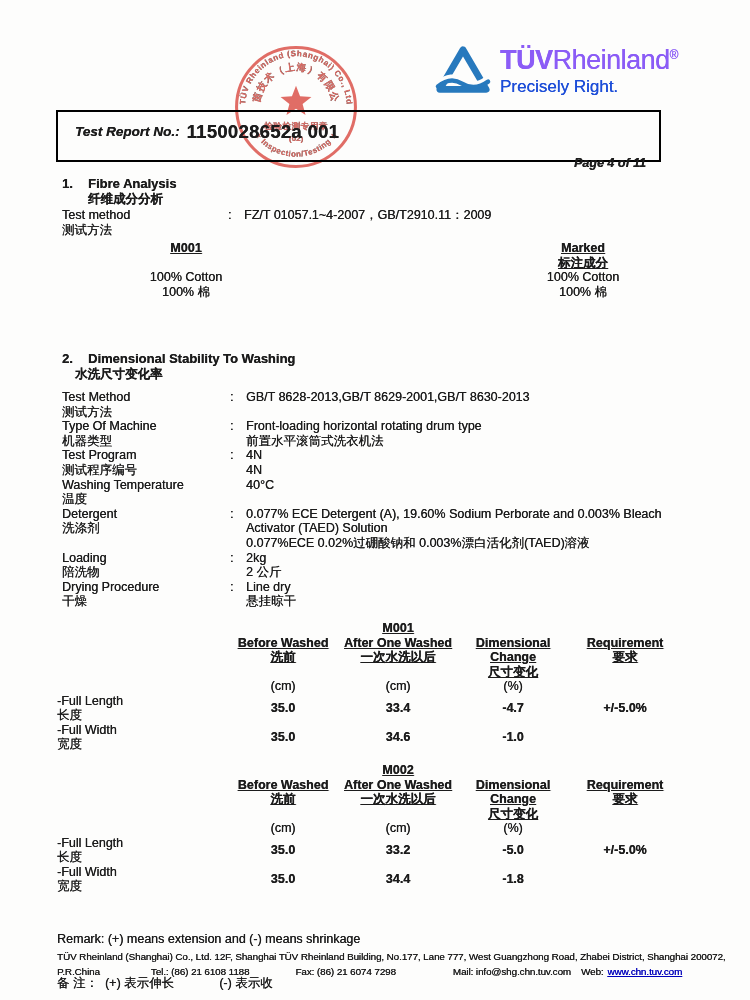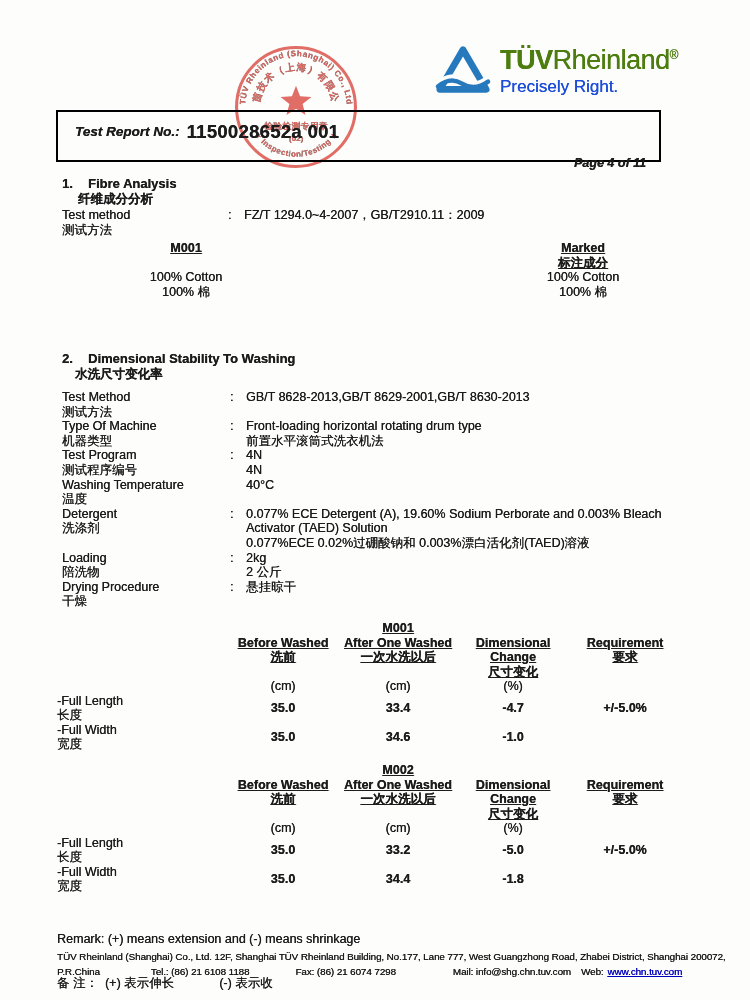--- a/index.html
+++ b/index.html
@@ -11,21 +11,21 @@
     text-shadow:0.25px 0 0 currentColor;
   }
   .abs{position:absolute;}
   .b{font-weight:700;}
   .u{text-decoration:underline;}
 
   
   .logo{left:434px;top:40px;display:flex;align-items:flex-start;}
   .logo-tri{width:58px;height:56px;margin-top:3px;}
   .logo-txt{margin-left:8px;}
-  .brand{font-size:27px;line-height:30px;letter-spacing:-0.5px;color:#4d7c0f;white-space:nowrap;}
+  .brand{font-size:27px;line-height:30px;letter-spacing:-0.5px;color:#8b5cf6;white-space:nowrap;}
   .brand .tuv{font-weight:700;}
   .brand .reg{font-size:12px;vertical-align:10px;font-weight:400;}
   .tagline{font-size:17px;line-height:20px;margin-top:2px;color:#1d4ed8;font-weight:500;}
 
   
   .stamp{left:233px;top:44px;width:126px;height:126px;opacity:.78;}
   .stamp text{fill:#d9453c;}
   .stamp .arc-en{font-size:8px;letter-spacing:.6px;font-weight:600;}
   .stamp .arc-cn{font-size:9.5px;letter-spacing:1px;font-weight:700;}
   .stamp .arc-bot{font-size:7.8px;letter-spacing:.5px;font-weight:600;}
@@ -36,21 +36,21 @@
   .report-box{left:56px;top:110px;width:601px;height:48px;border:2.5px solid #000;}
   .page-no{position:absolute;right:13px;top:5px;font-size:12.5px;font-weight:700;font-style:italic;margin-top:39px;}
   .rep-row{position:absolute;left:17px;top:13px;display:flex;align-items:flex-end;}
   .rep-label{font-size:13.5px;font-style:italic;font-weight:600;}
   .rep-num{font-size:18.5px;font-weight:700;margin-left:7px;letter-spacing:.3px;}
 
   
   .sec-head{display:grid;grid-template-columns:26px auto;font-size:13px;font-weight:700;}
   .sec-cn{font-weight:700;}
   .sec1{left:62px;top:177px;}
-  .sec1 .sec-cn{margin-left:16px;font-family:Liberation Serif, serif;}
+  .sec1 .sec-cn{margin-left:26px;font-family:Liberation Serif, serif;}
   .pgrid{display:grid;grid-template-columns:166px 16px auto;}
   .sec1 .pgrid{margin-top:2px;}
 
   .fibre-results{left:0;top:241px;width:750px;height:64px;}
   .fr-col1{position:absolute;left:100px;width:172px;text-align:center;}
   .fr-col2{position:absolute;left:496px;width:174px;text-align:center;}
   .fr-line{height:14.5px;}
 
   .sec2{left:62px;top:352px;}
   .sec2 .sec-cn{margin-left:13px;}
@@ -124,21 +124,21 @@
       <span>1.</span>
       <span>Fibre Analysis</span>
     </div>
     <div class="sec-cn">纤维成分分析</div>
     <div class="pgrid">
       <div>
         <div>Test method</div>
         <div>测试方法</div>
       </div>
       <div>:</div>
-      <div>FZ/T 1294.0~4-2007，GB/T2910.11：2009</div>
+      <div>FZ/T 01057.1~4-2007，GB/T2910.11：2009</div>
     </div>
   </div>
 
   <div class="abs fibre-results">
     <div class="fr-col1">
       <div class="fr-line b u">M001</div>
       <div class="fr-line"></div>
       <div class="fr-line">100% Cotton</div>
       <div class="fr-line">100% 棉</div>
     </div>
@@ -217,20 +217,21 @@
         <div>2kg</div>
         <div>2 公斤</div>
       </div>
 
     <div>
         <div>Drying Procedure</div>
         <div>干燥</div>
       </div>
     <div>:</div>
     <div>
+        <div>Line dry</div>
         <div>悬挂晾干</div>
       </div>
   </div>
 
   <div class="abs tbl">
     <div class="tr hrow">
         <div class="lab"></div>
         <div class="c"></div>
         <div class="c">M001</div>
         <div class="c"></div>

